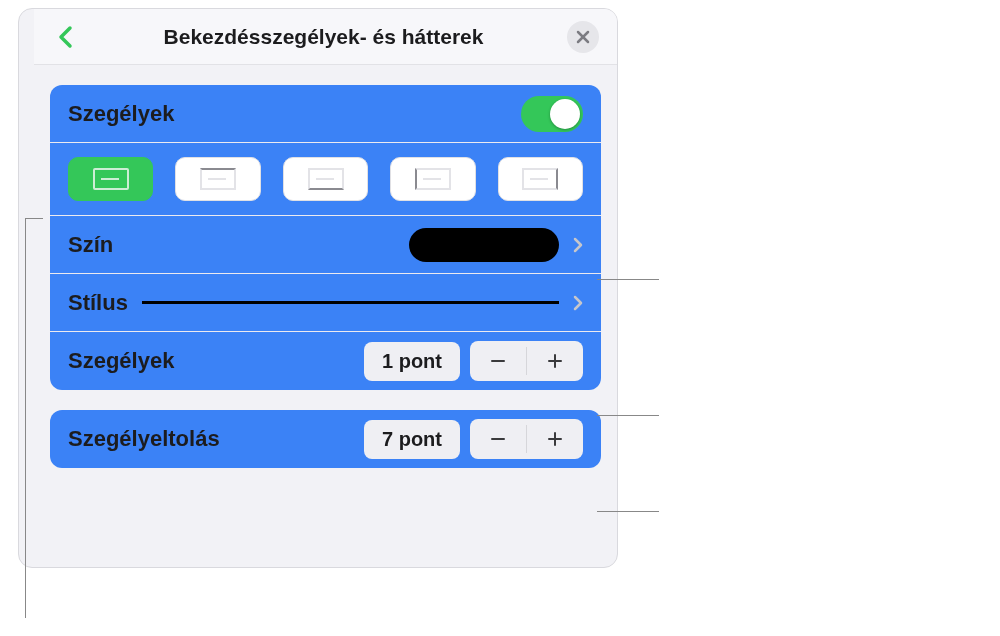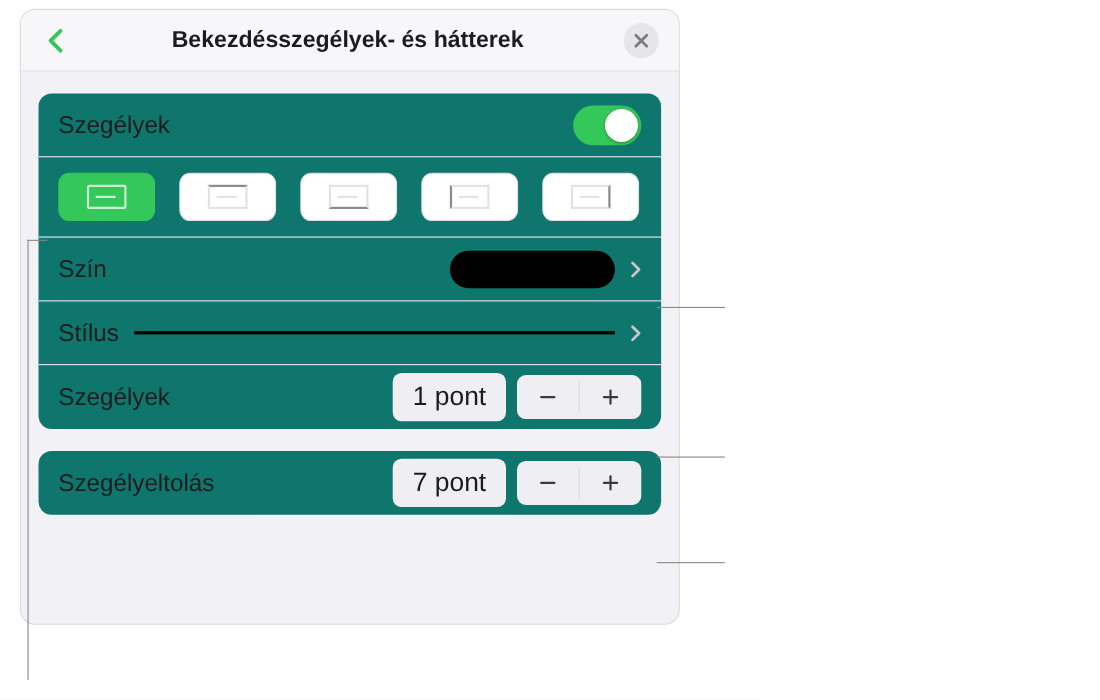--- a/index.html
+++ b/index.html
@@ -14,20 +14,21 @@
   }
   .panel {
     position: relative;
     width: 600px;
     height: 560px;
     margin: 0;
     background: #f2f2f6;
     border-radius: 14px;
     border: 1px solid #d9d9de;
     overflow: hidden;
+    padding-left: 15px;
   }
   .wrapper {
     padding: 8px 0 0 18px;
   }
   .header {
     display: flex;
     align-items: center;
     justify-content: space-between;
     height: 56px;
     padding: 0 18px;
@@ -53,24 +54,25 @@
     width: 32px;
     height: 32px;
     border-radius: 50%;
     background: #e6e6ea;
     display: flex;
     align-items: center;
     justify-content: center;
     cursor: pointer;
   }
   .card {
-    background: #0f766e;
+    background: #3b82f6;
     border-radius: 12px;
     margin: 20px 16px 0 16px;
     overflow: hidden;
+    font-weight: bold;
   }
   .row {
     display: flex;
     align-items: center;
     min-height: 58px;
     padding: 0 18px;
     border-bottom: 1px solid #eceaf0;
     position: relative;
   }
   .row:last-child { border-bottom: none; }
@@ -142,21 +144,21 @@
   .stepper-group {
     margin-left: auto;
     display: flex;
     align-items: center;
     gap: 10px;
   }
   .stepper-value {
     background: #efeff3;
     border-radius: 8px;
     padding: 8px 18px;
-    font-size: 24px;
+    font-size: 20px;
     color: #1c1c1e;
     min-width: 92px;
     text-align: center;
   }
   .stepper {
     display: flex;
     background: #efeff3;
     border-radius: 8px;
     overflow: hidden;
   }

